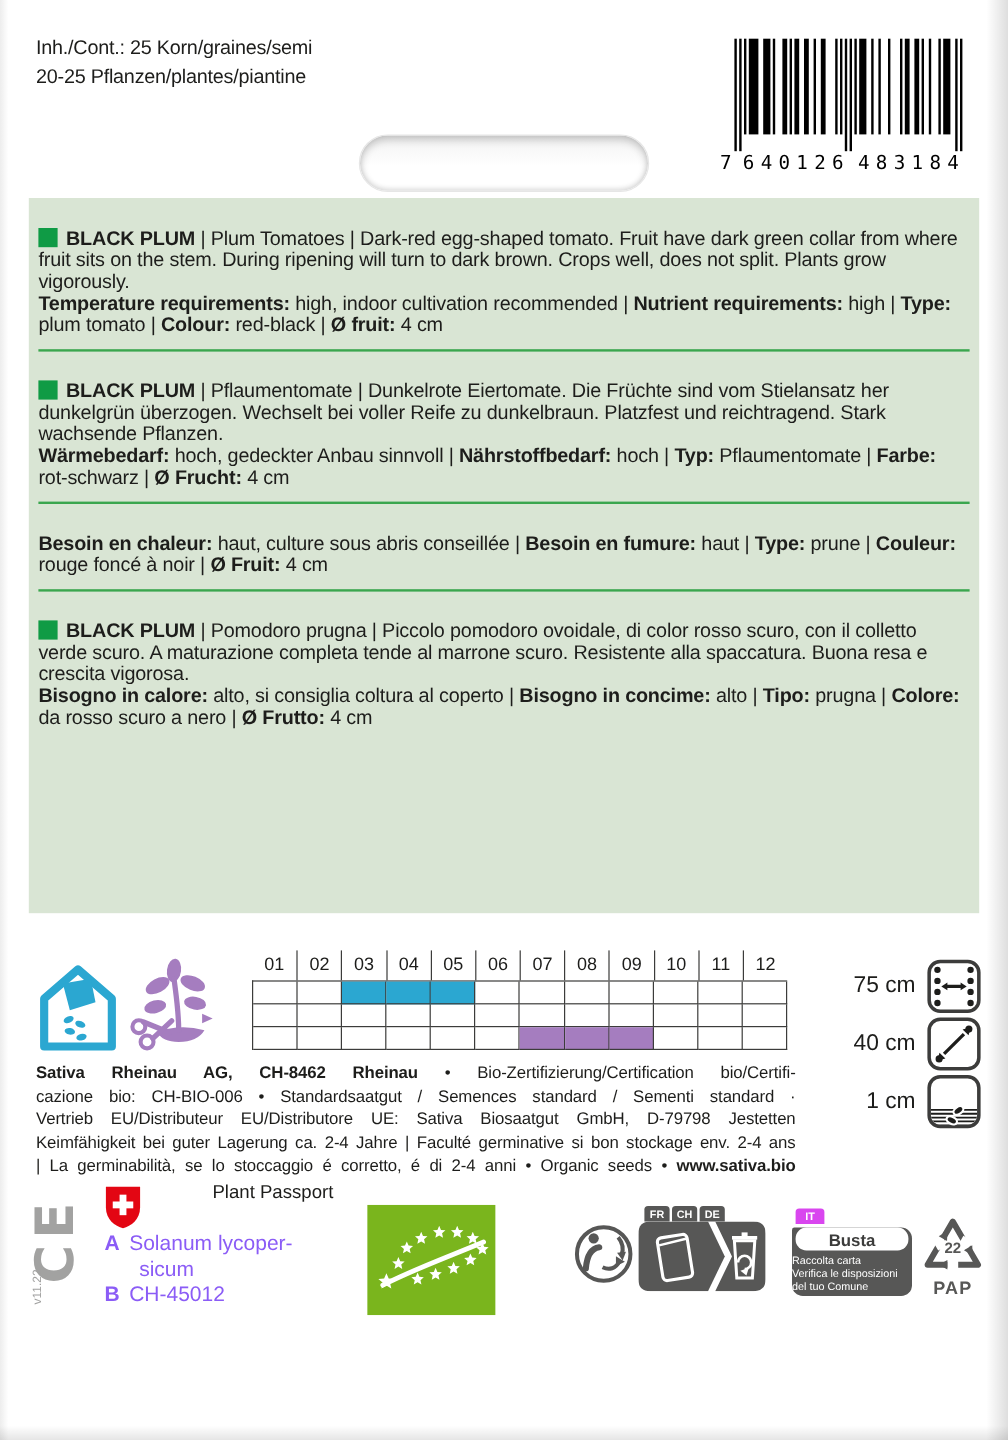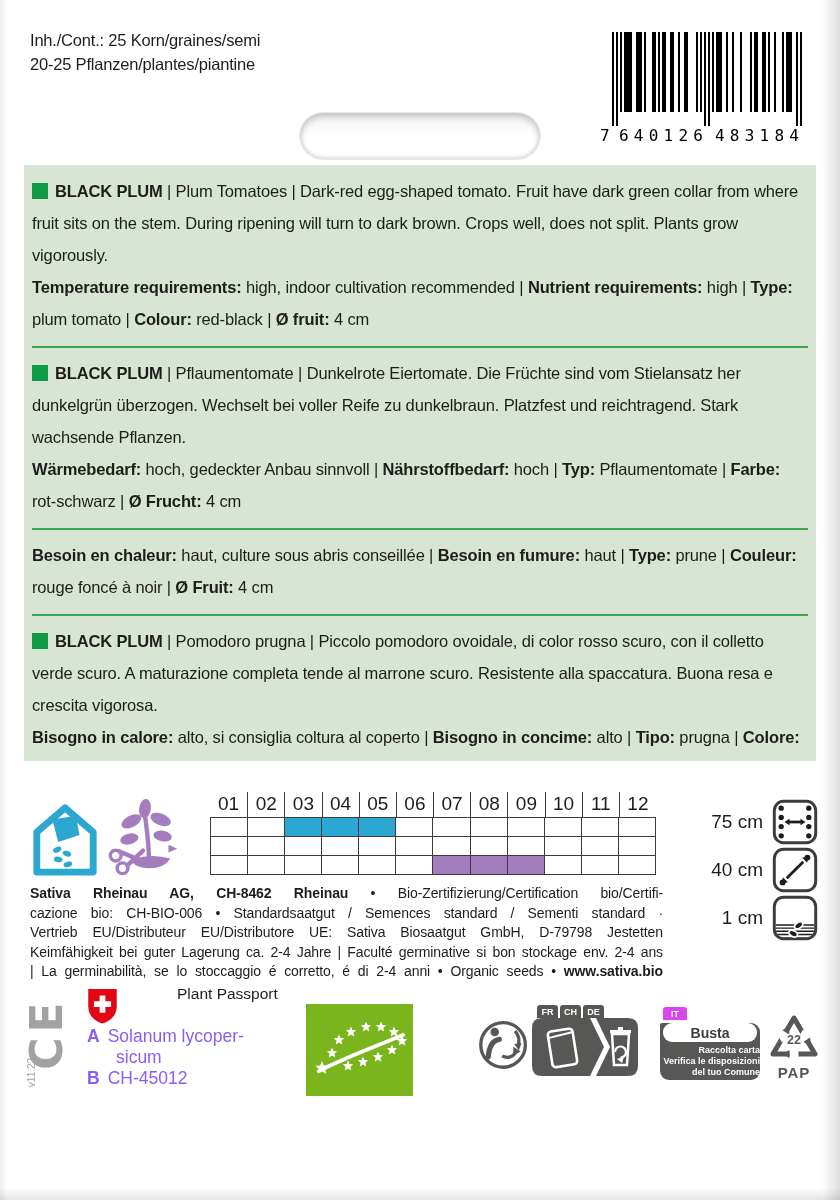--- a/index.html
+++ b/index.html
@@ -15,28 +15,28 @@
     position:absolute;left:299px;top:112px;width:242px;height:48px;border-radius:24px;
     background:linear-gradient(#f2f2f2,#ffffff 55%);
     box-shadow:inset 0 3px 7px rgba(0,0,0,0.22), inset 0 -2px 4px rgba(0,0,0,0.10);
     border:1px solid #e6e6e6;box-sizing:border-box;
   }
   
   .green-panel{
     position:absolute;left:24px;top:165px;width:792px;height:596px;
     background:#d9e5d4;box-sizing:border-box;padding:1px 8px;overflow:hidden;
   }
-  .blk{padding:9px 0 11px;font-size:16.5px;line-height:32px;letter-spacing:-0.15px}
+  .blk{padding:24px 0 11px;font-size:16.5px;line-height:18px;letter-spacing:-0.15px}
   .blk + .blk{border-top:2px solid #3aa64e}
   .blk-square{display:inline-block;width:16px;height:16px;background:#0f9b45;margin-right:7px;vertical-align:-2px}
   .blk b{font-weight:bold}
   
   .calendar{position:absolute;left:210px;top:792px;width:446px}
   .cal-months{display:grid;grid-template-columns:repeat(12,1fr);height:25px}
-  .cal-month{text-align:center;font-size:19px;line-height:23px;color:#1d1d1b}
+  .cal-month{text-align:center;font-size:15px;line-height:23px;color:#1d1d1b}
   .cal-month:not(:first-child){border-left:1.5px solid #3c3c3b}
   .cal-grid{display:grid;grid-template-columns:repeat(12,1fr);grid-auto-rows:19px;border-top:1.5px solid #3c3c3b;border-left:1.5px solid #3c3c3b}
   .cal-cell{border-right:1.5px solid #3c3c3b;border-bottom:1.5px solid #3c3c3b}
   .icon-greenhouse{position:absolute;left:30px;top:800px}
   .icon-harvest{position:absolute;left:104px;top:796px}
   .legend{position:absolute;left:676px;top:798px;width:142px}
   .legend-row{display:flex;align-items:center;justify-content:flex-end;gap:9px;height:48px}
   .legend-row .lbl{font-size:19px;color:#1d1d1b}
   
   .company{position:absolute;left:30px;top:884px;width:633px;font-size:14px;line-height:19.6px;letter-spacing:-0.1px;color:#1d1d1b}
@@ -54,21 +54,21 @@
   .pp-indent{padding-left:29px}
   .eu-leaf{position:absolute;left:306px;top:1004px}
   .triman{position:absolute;left:478px;top:1015px}
   .sorting{position:absolute;left:532px;top:1005px;width:125px}
   .sorting-tabs{display:flex;gap:2px;margin-left:5px;height:13px}
   .sorting-tabs .tab{width:21px;background:#575756;color:#fff;font-size:9px;font-weight:bold;text-align:center;line-height:14px;border-radius:3px 3px 0 0}
   .busta{position:absolute;left:660px;top:1007px;width:100px}
   .busta-tab{width:24px;height:13px;margin-left:3px;background:#d946ef;color:#fff;font-size:9px;font-weight:bold;text-align:center;line-height:14px;border-radius:3px 3px 0 0}
   .busta-body{background:#575756;border-radius:9px;border-top-left-radius:2px;padding-bottom:2px}
   .busta-band{margin:3px 3px 0 3px;background:#fff;border-radius:9px;height:19px;display:flex;align-items:center;justify-content:center;font-size:14px;font-weight:bold;color:#3c3c3b}
-  .busta-lines{margin-top:3px;color:#fff;font-size:9px;font-weight:bold;line-height:11px;text-align:right}
+  .busta-lines{margin-top:3px;color:#fff;font-size:9px;font-weight:normal;line-height:11px;text-align:left}
   .pap{position:absolute;left:768px;top:1013px;width:52px;text-align:center}
   .pap-label{font-size:15px;font-weight:bold;color:#575756;letter-spacing:1px;margin-top:1px}
   
   .edge-right{position:absolute;top:0;right:0;width:18px;height:100%;background:linear-gradient(to right,rgba(0,0,0,0),rgba(0,0,0,0.13));pointer-events:none}
   .edge-bottom{position:absolute;bottom:0;left:0;width:100%;height:12px;background:linear-gradient(to bottom,rgba(0,0,0,0),rgba(0,0,0,0.10));pointer-events:none}
   .edge-left{position:absolute;top:0;left:0;width:7px;height:100%;background:linear-gradient(to left,rgba(0,0,0,0),rgba(0,0,0,0.07));pointer-events:none}
 </style>
 </head>
 <body>
 

